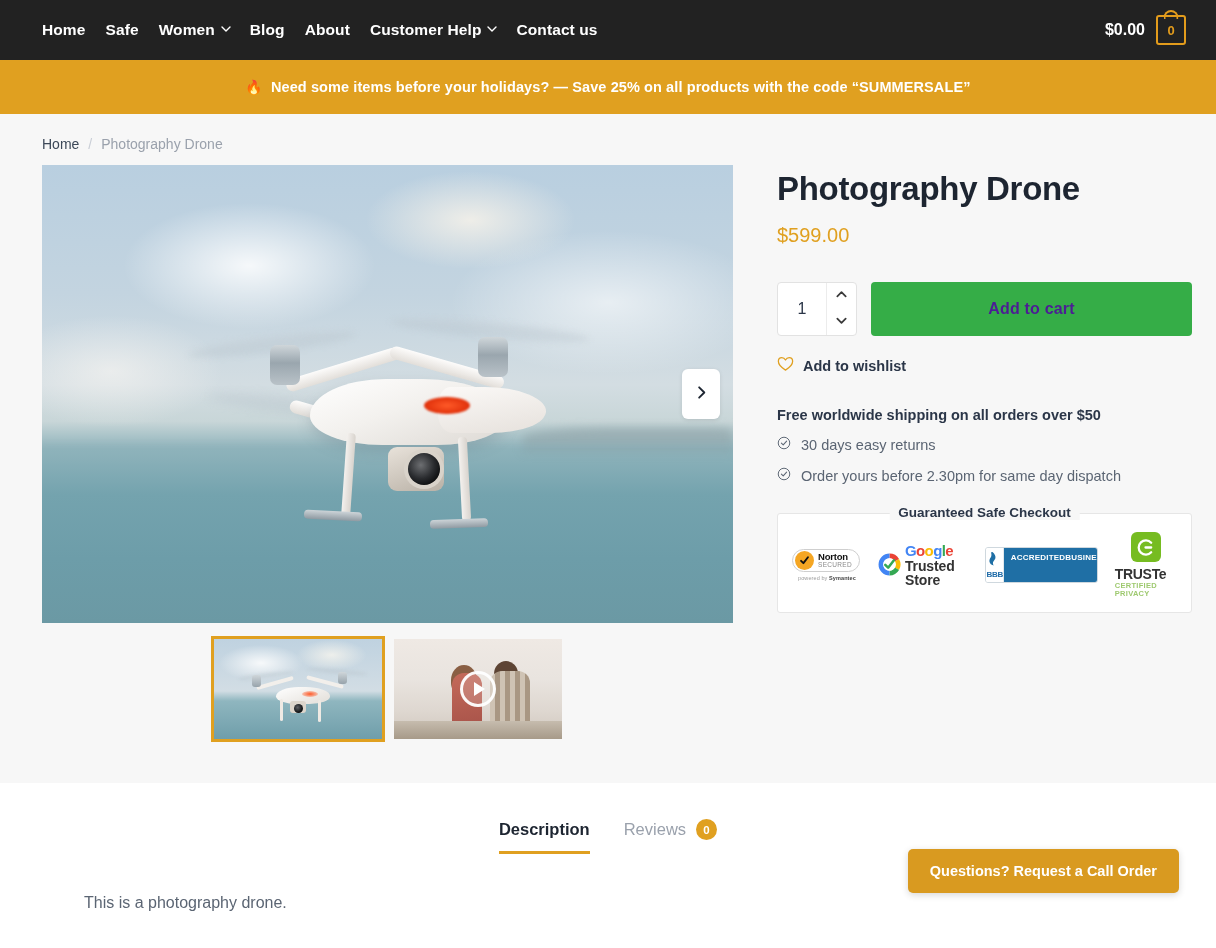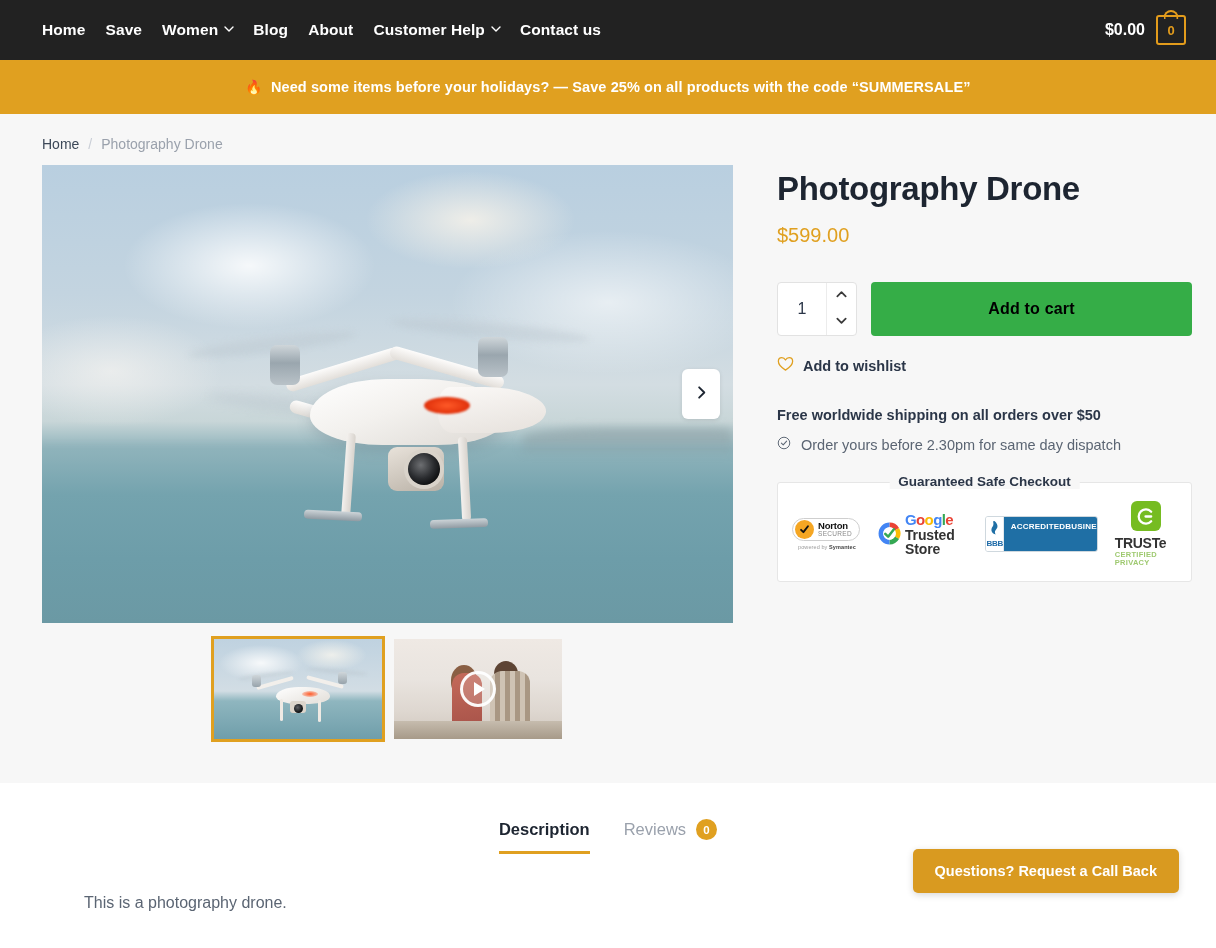--- a/index.html
+++ b/index.html
@@ -233,21 +233,21 @@
   }
   .qty-input {
     flex: 1; border: none; outline: none; background: transparent;
     font-size: 16px; color: #2b3648; text-align: center;
     font-family: "Liberation Sans", sans-serif; width: 46px;
   }
   .qty-btns { width: 30px; border-left: 1px solid #ececec; display: flex; flex-direction: column; }
   .qty-btn { flex: 1; display: flex; align-items: center; justify-content: center; cursor: pointer; }
   .add-cart {
     flex: 1; height: 54px; background: #35ad47; border: none; border-radius: 4px;
-    color: #000000; font-size: 16px; font-weight: bold; cursor: pointer;
+    color: #4c1d95; font-size: 16px; font-weight: bold; cursor: pointer;
     font-family: "Liberation Sans", sans-serif; letter-spacing: .2px;
   }
 
   .wishlist { display: flex; align-items: center; gap: 9px; margin-top: 20px; cursor: pointer; }
   .wishlist-label { font-size: 14.5px; font-weight: bold; color: #2b3648; }
 
   .ship-note { font-size: 14.5px; font-weight: bold; color: #2b3648; margin-top: 31px; }
   .feature { display: flex; align-items: center; gap: 10px; margin-top: 13px; }
   .feature-label { font-size: 14.5px; color: #5b6573; }
 
@@ -283,21 +283,21 @@
   .g-word { font-size: 15px; font-weight: bold; letter-spacing: -.6px; }
   .g-word span:nth-child(1){color:#4285F4}
   .g-word span:nth-child(2){color:#EA4335}
   .g-word span:nth-child(3){color:#FBBC05}
   .g-word span:nth-child(4){color:#4285F4}
   .g-word span:nth-child(5){color:#34A853}
   .g-word span:nth-child(6){color:#EA4335}
   .g-sub { font-size: 14px; font-weight: bold; color: #333; margin-top: 1px; letter-spacing: -.1px; }
   
   .b-bbb { border: 1px solid #cfd8de; border-radius: 3px; overflow: hidden; background: #fff; }
-  .bbb-left { width: 30px; height: 34px; background: #fff; display: flex; flex-direction: column; align-items: center; justify-content: center; border-right: 1px solid #e3e9ed; }
+  .bbb-left { width: 30px; height: 34px; background: #fff; display: flex; flex-direction: column; align-items: flex-start; justify-content: center; border-right: 1px solid #e3e9ed; }
   .bbb-torch { width: 13px; height: 18px; }
   .bbb-word { font-size: 8px; font-weight: bold; color: #1e6ba8; letter-spacing: -.3px; margin-top: 1px; }
   .bbb-right { background: #1f6fa5; padding: 5px 7px; height: 34px; display: flex; flex-direction: row; justify-content: center; }
   .bbb-r1 { font-size: 8px; font-weight: bold; color: #fff; letter-spacing: .2px; line-height: 1.25; }
   
   .b-truste { gap: 5px; flex-direction: column; }
   .tr-square { width: 30px; height: 30px; border-radius: 6px; background: #76bc21; display: flex; align-items: center; justify-content: center; flex: none; }
   .tr-txt { line-height: 1.05; }
   .tr-name { font-size: 14px; font-weight: bold; color: #333; letter-spacing: -.3px; }
   .tr-sub { font-size: 7.5px; color: #9ec96f; letter-spacing: .3px; font-weight: bold; }
@@ -331,21 +331,21 @@
 </style>
 </head>
 <body>
 
 <div class="topbar">
   <nav class="nav">
     <div class="nav-item">
       <span>Home</span>
     </div>
     <div class="nav-item">
-      <span>Save</span>
+      <span>Safe</span>
     </div>
     <div class="nav-item">
       <span>Women</span>
       <span class="caret">
         <svg viewBox="0 0 10 10" width="10" height="10">
             <path d="M1 3 L5 7 L9 3" fill="none" stroke="#ffffff" stroke-width="1.4" stroke-linecap="round" stroke-linejoin="round"></path>
           </svg>
       </span>
     </div>
     <div class="nav-item">
@@ -488,20 +488,29 @@
           <span>
             <svg viewBox="0 0 20 18" width="17" height="16">
               <path d="M10 16.2 C10 16.2 1.6 11.2 1.6 5.9 C1.6 3.3 3.5 1.6 5.7 1.6 C7.4 1.6 9.1 2.7 10 4.3 C10.9 2.7 12.6 1.6 14.3 1.6 C16.5 1.6 18.4 3.3 18.4 5.9 C18.4 11.2 10 16.2 10 16.2 Z" fill="none" stroke="#e0a020" stroke-width="1.5" stroke-linejoin="round"></path>
             </svg>
           </span>
           <span class="wishlist-label">Add to wishlist</span>
         </div>
 
         <div class="ship-note">Free worldwide shipping on all orders over $50</div>
 
+        <div class="feature">
+          <span>
+            <svg viewBox="0 0 16 16" width="14" height="14">
+              <circle cx="8" cy="8" r="6.6" fill="none" stroke="#5b6573" stroke-width="1.1"></circle>
+              <path d="M5 8.2 L7.1 10.2 L11 5.9" fill="none" stroke="#5b6573" stroke-width="1.2" stroke-linecap="round" stroke-linejoin="round"></path>
+            </svg>
+          </span>
+          <span class="feature-label">30 days easy returns</span>
+        </div>
 
         <div class="feature">
           <span>
             <svg viewBox="0 0 16 16" width="14" height="14">
               <circle cx="8" cy="8" r="6.6" fill="none" stroke="#5b6573" stroke-width="1.1"></circle>
               <path d="M5 8.2 L7.1 10.2 L11 5.9" fill="none" stroke="#5b6573" stroke-width="1.2" stroke-linecap="round" stroke-linejoin="round"></path>
             </svg>
           </span>
           <span class="feature-label">Order yours before 2.30pm for same day dispatch</span>
         </div>
@@ -584,13 +593,13 @@
     <div class="tab inactive">
       <span>Reviews</span>
       <span class="rev-badge">0</span>
     </div>
   </div>
   <div class="tab-body">
     <p class="tab-text">This is a photography drone.</p>
   </div>
 </div>
 
-<button class="callback">Questions? Request a Call Back</button>
+<button class="callback">Questions? Request a Call Order</button>
 
 </body></html>

